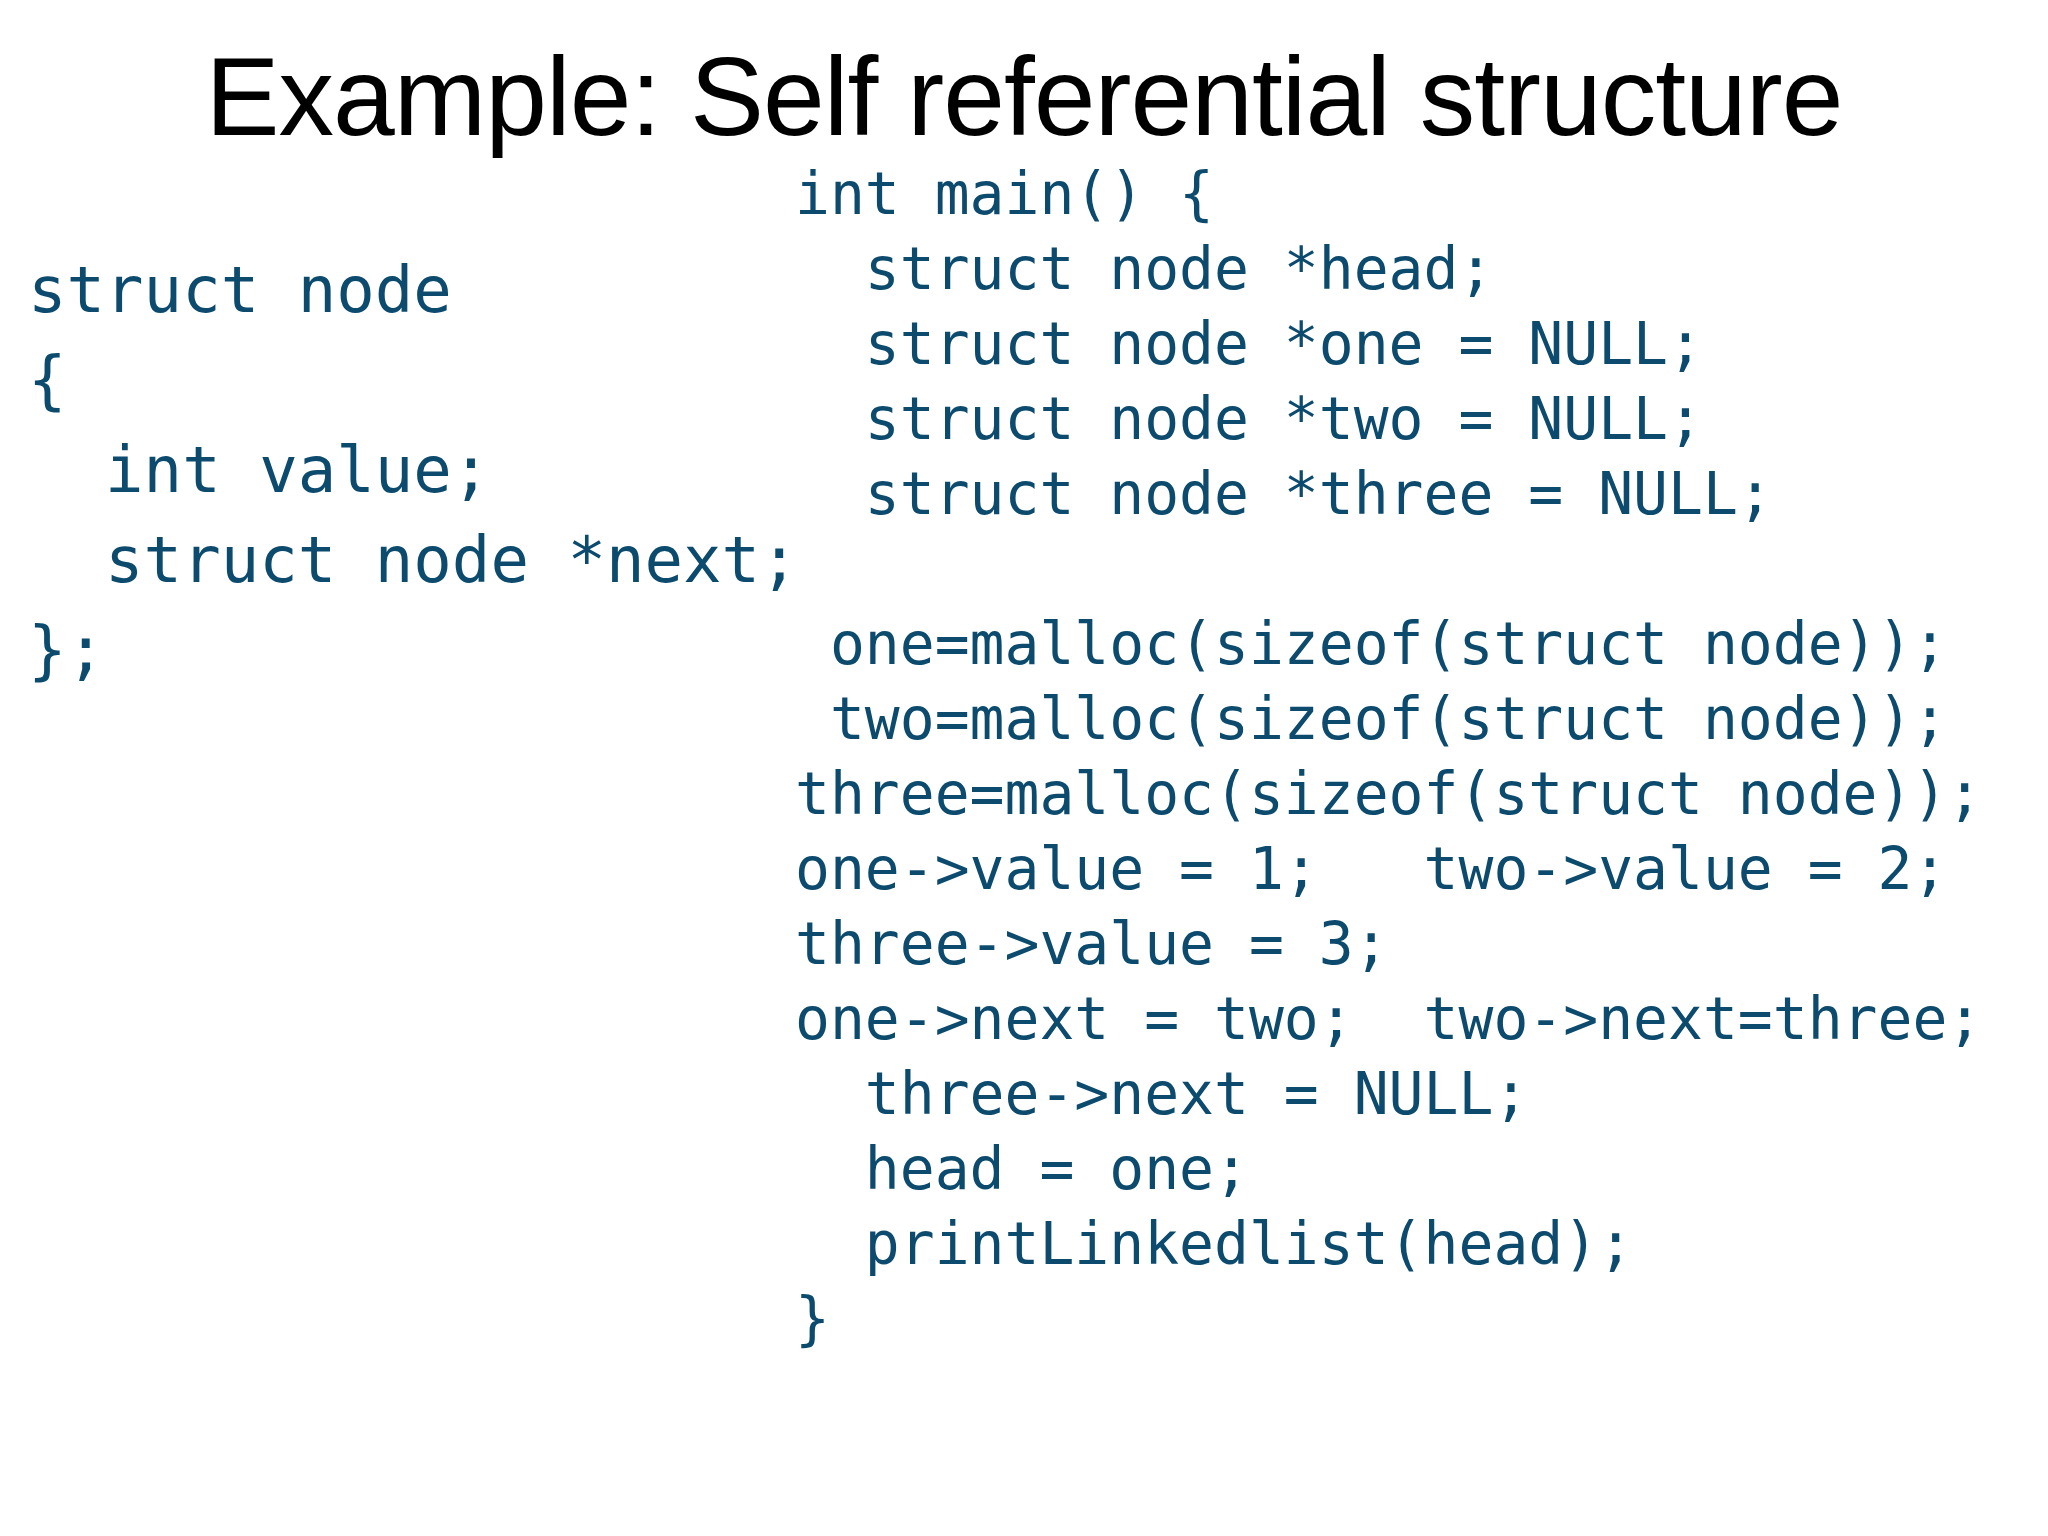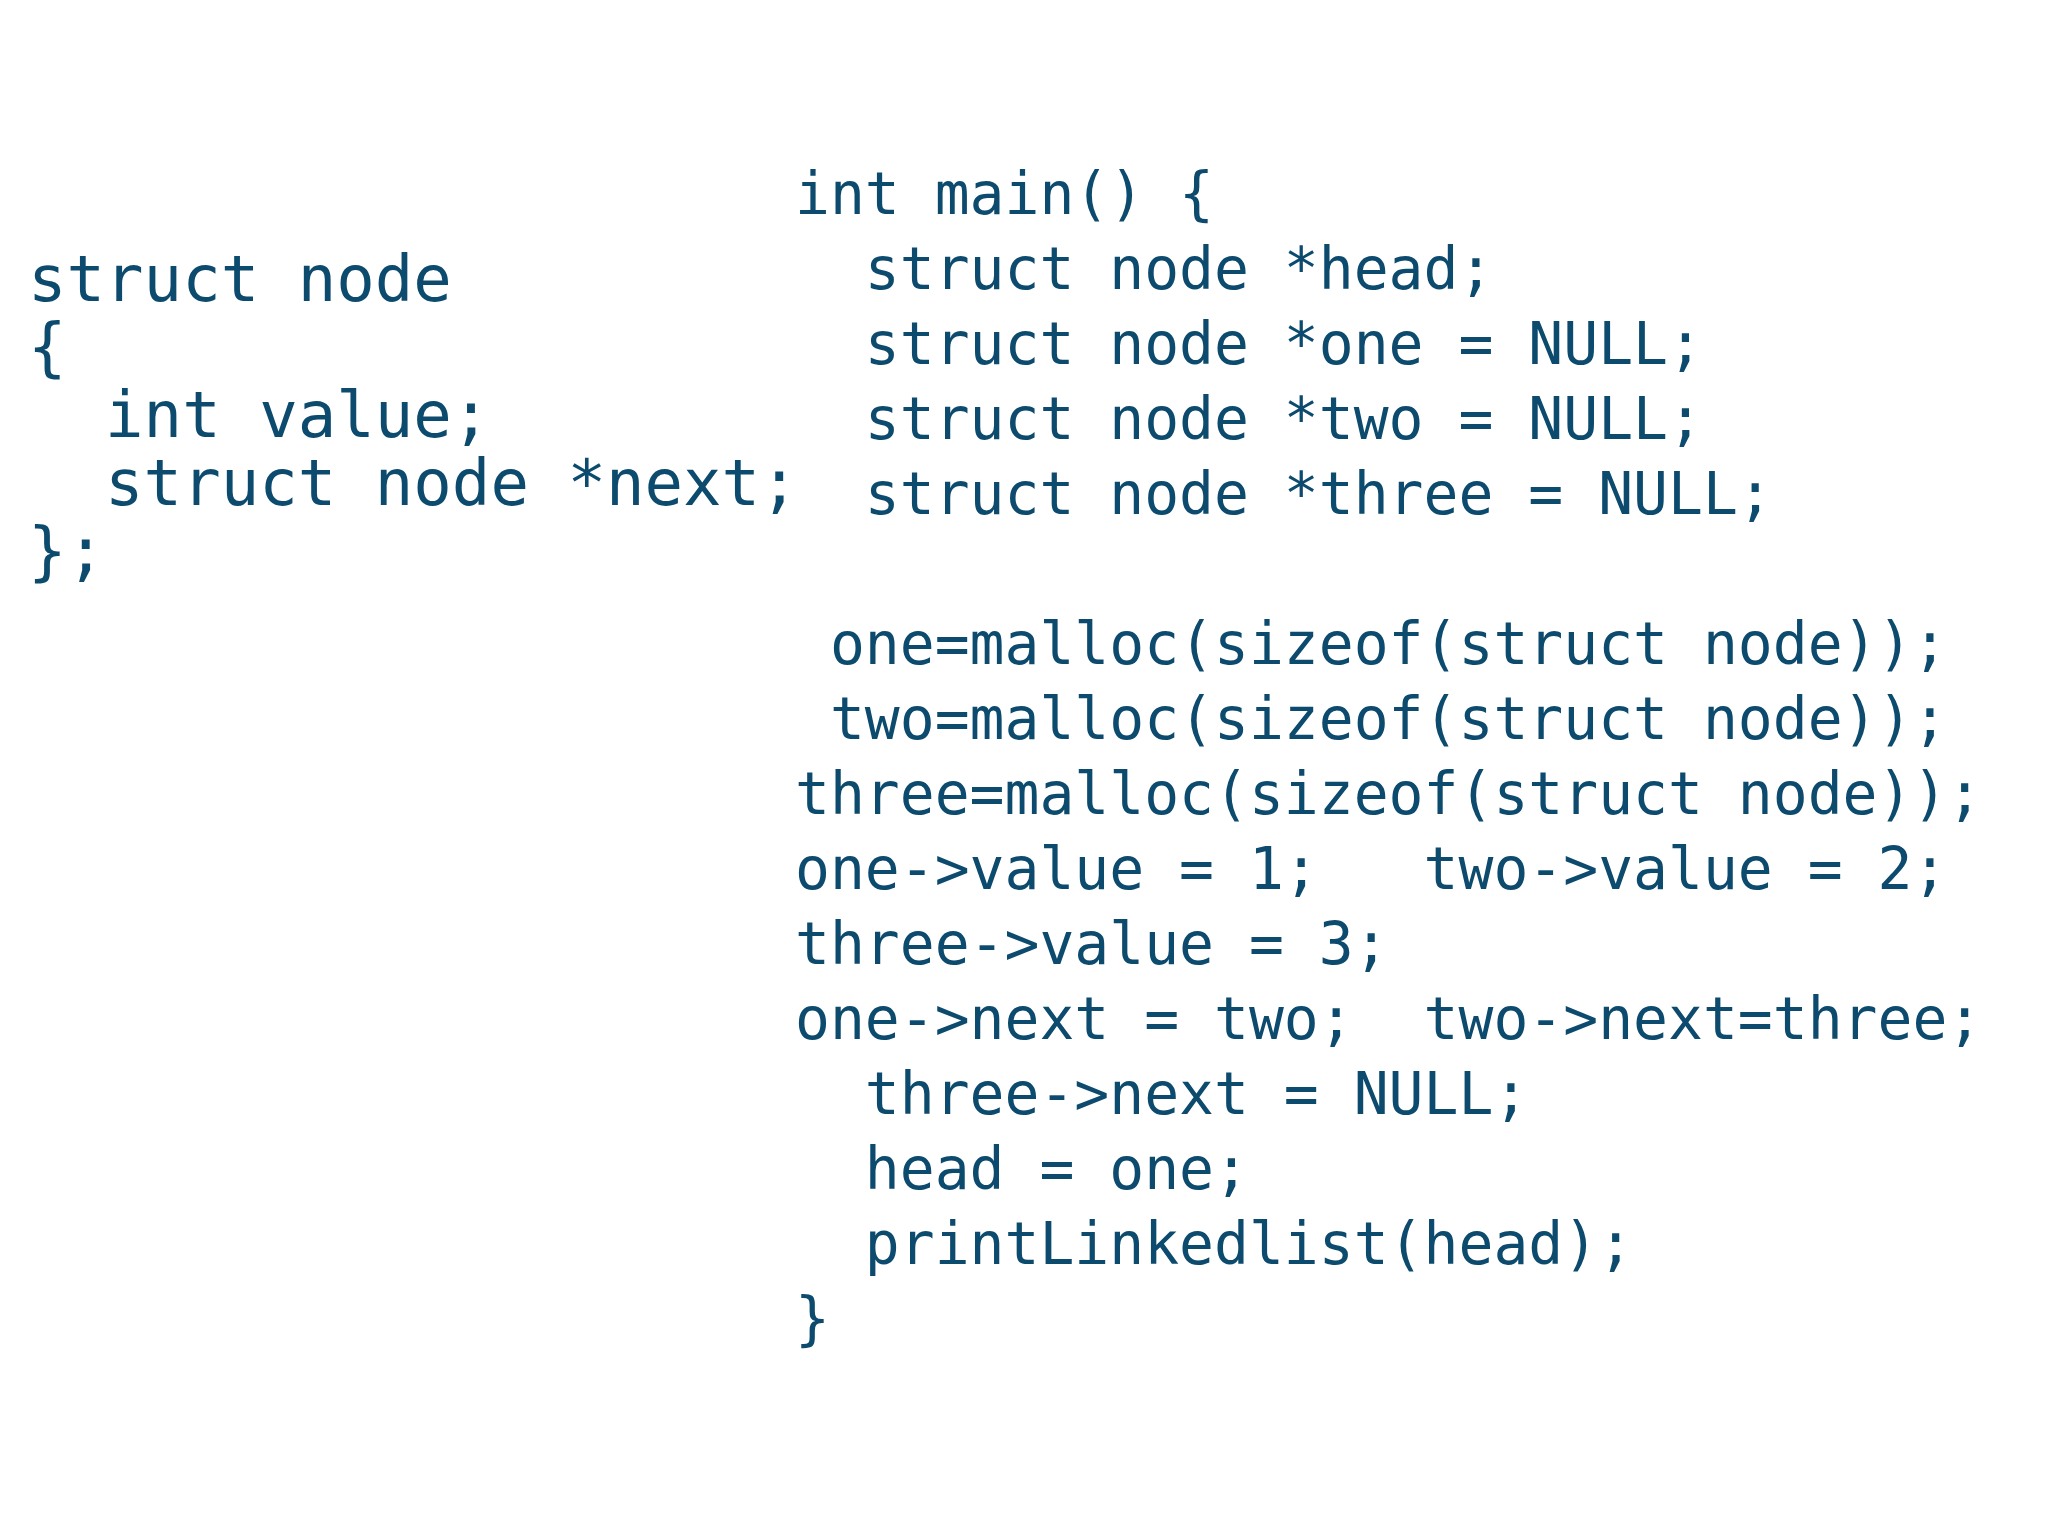--- a/index.html
+++ b/index.html
@@ -35,33 +35,34 @@
     font-family: "DejaVu Sans Mono", "Liberation Mono", monospace;
     font-weight: 400;
     color: #0c4a6e;
     white-space: pre;
     tab-size: 4;
   }
   .code-struct {
     left: 28px;
     top: 245px;
     font-size: 64px;
-    line-height: 68px;
+    line-height: 90px;
   }
   .code-main {
     left: 795px;
     top: 157px;
     font-size: 58px;
     line-height: 75px;
   }
 </style>
 </head>
 <body>
 
 <div class="slide">
+  <h1 class="title">Example: Self referential structure</h1>
 
   <pre class="code code-struct">struct node
 {
   int value;
   struct node *next;
 };</pre>
 
   <pre class="code code-main">int main() {
   struct node *head;
   struct node *one = NULL;

